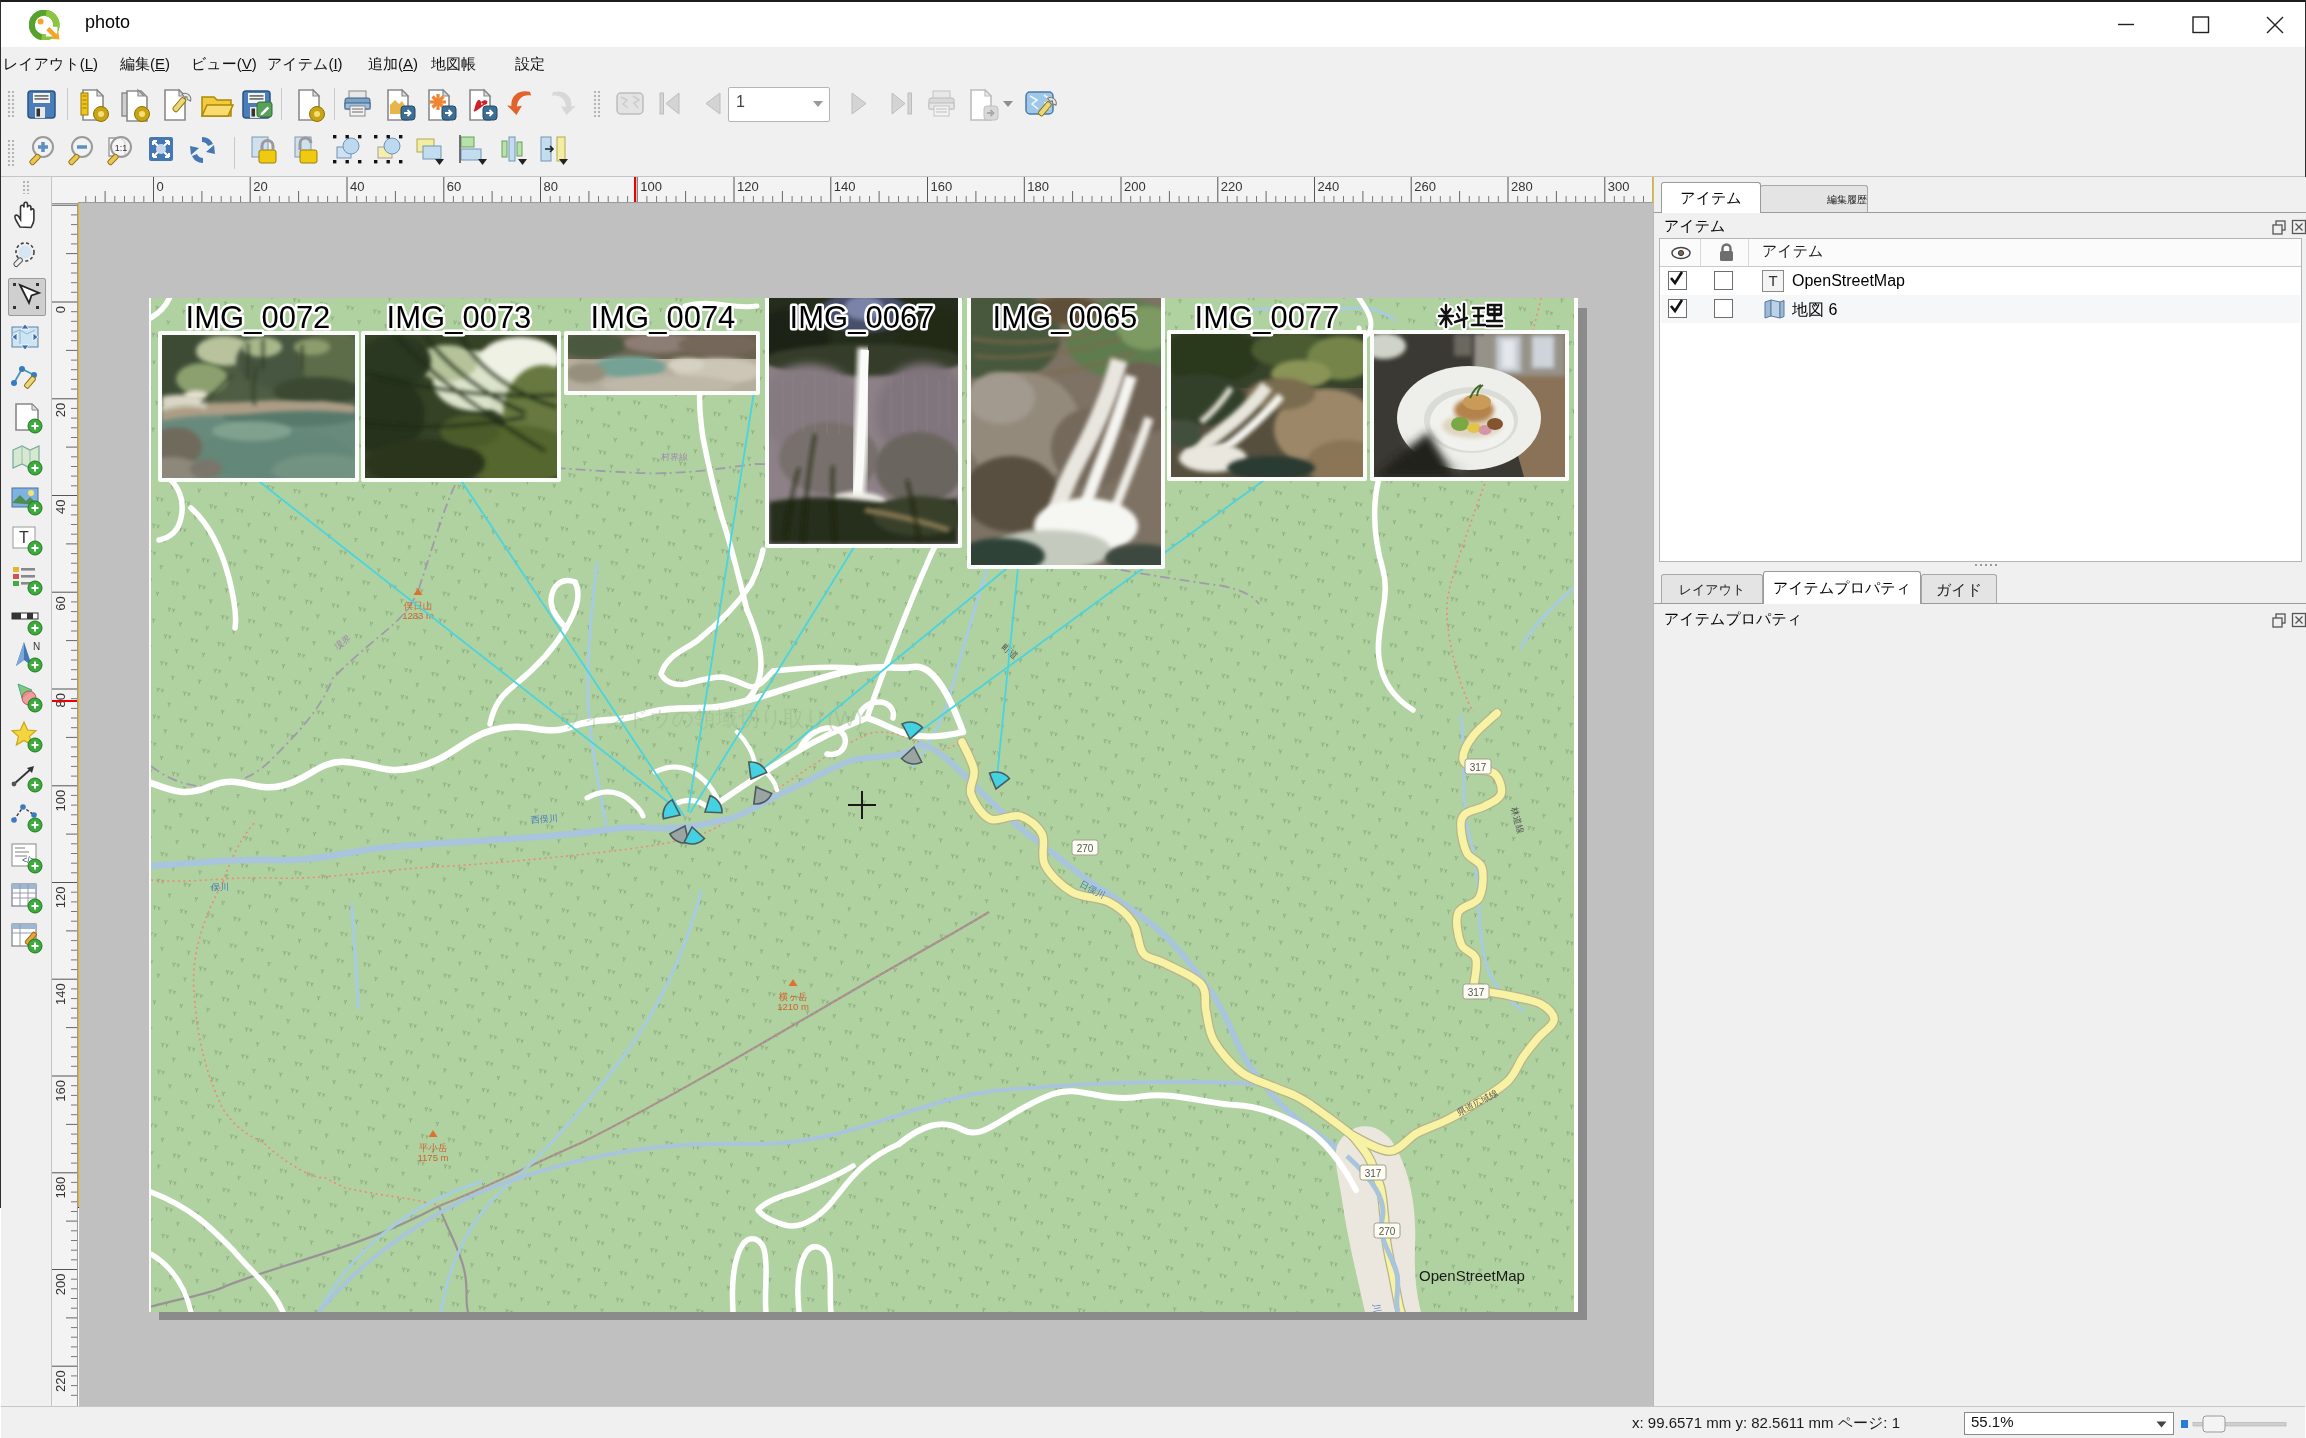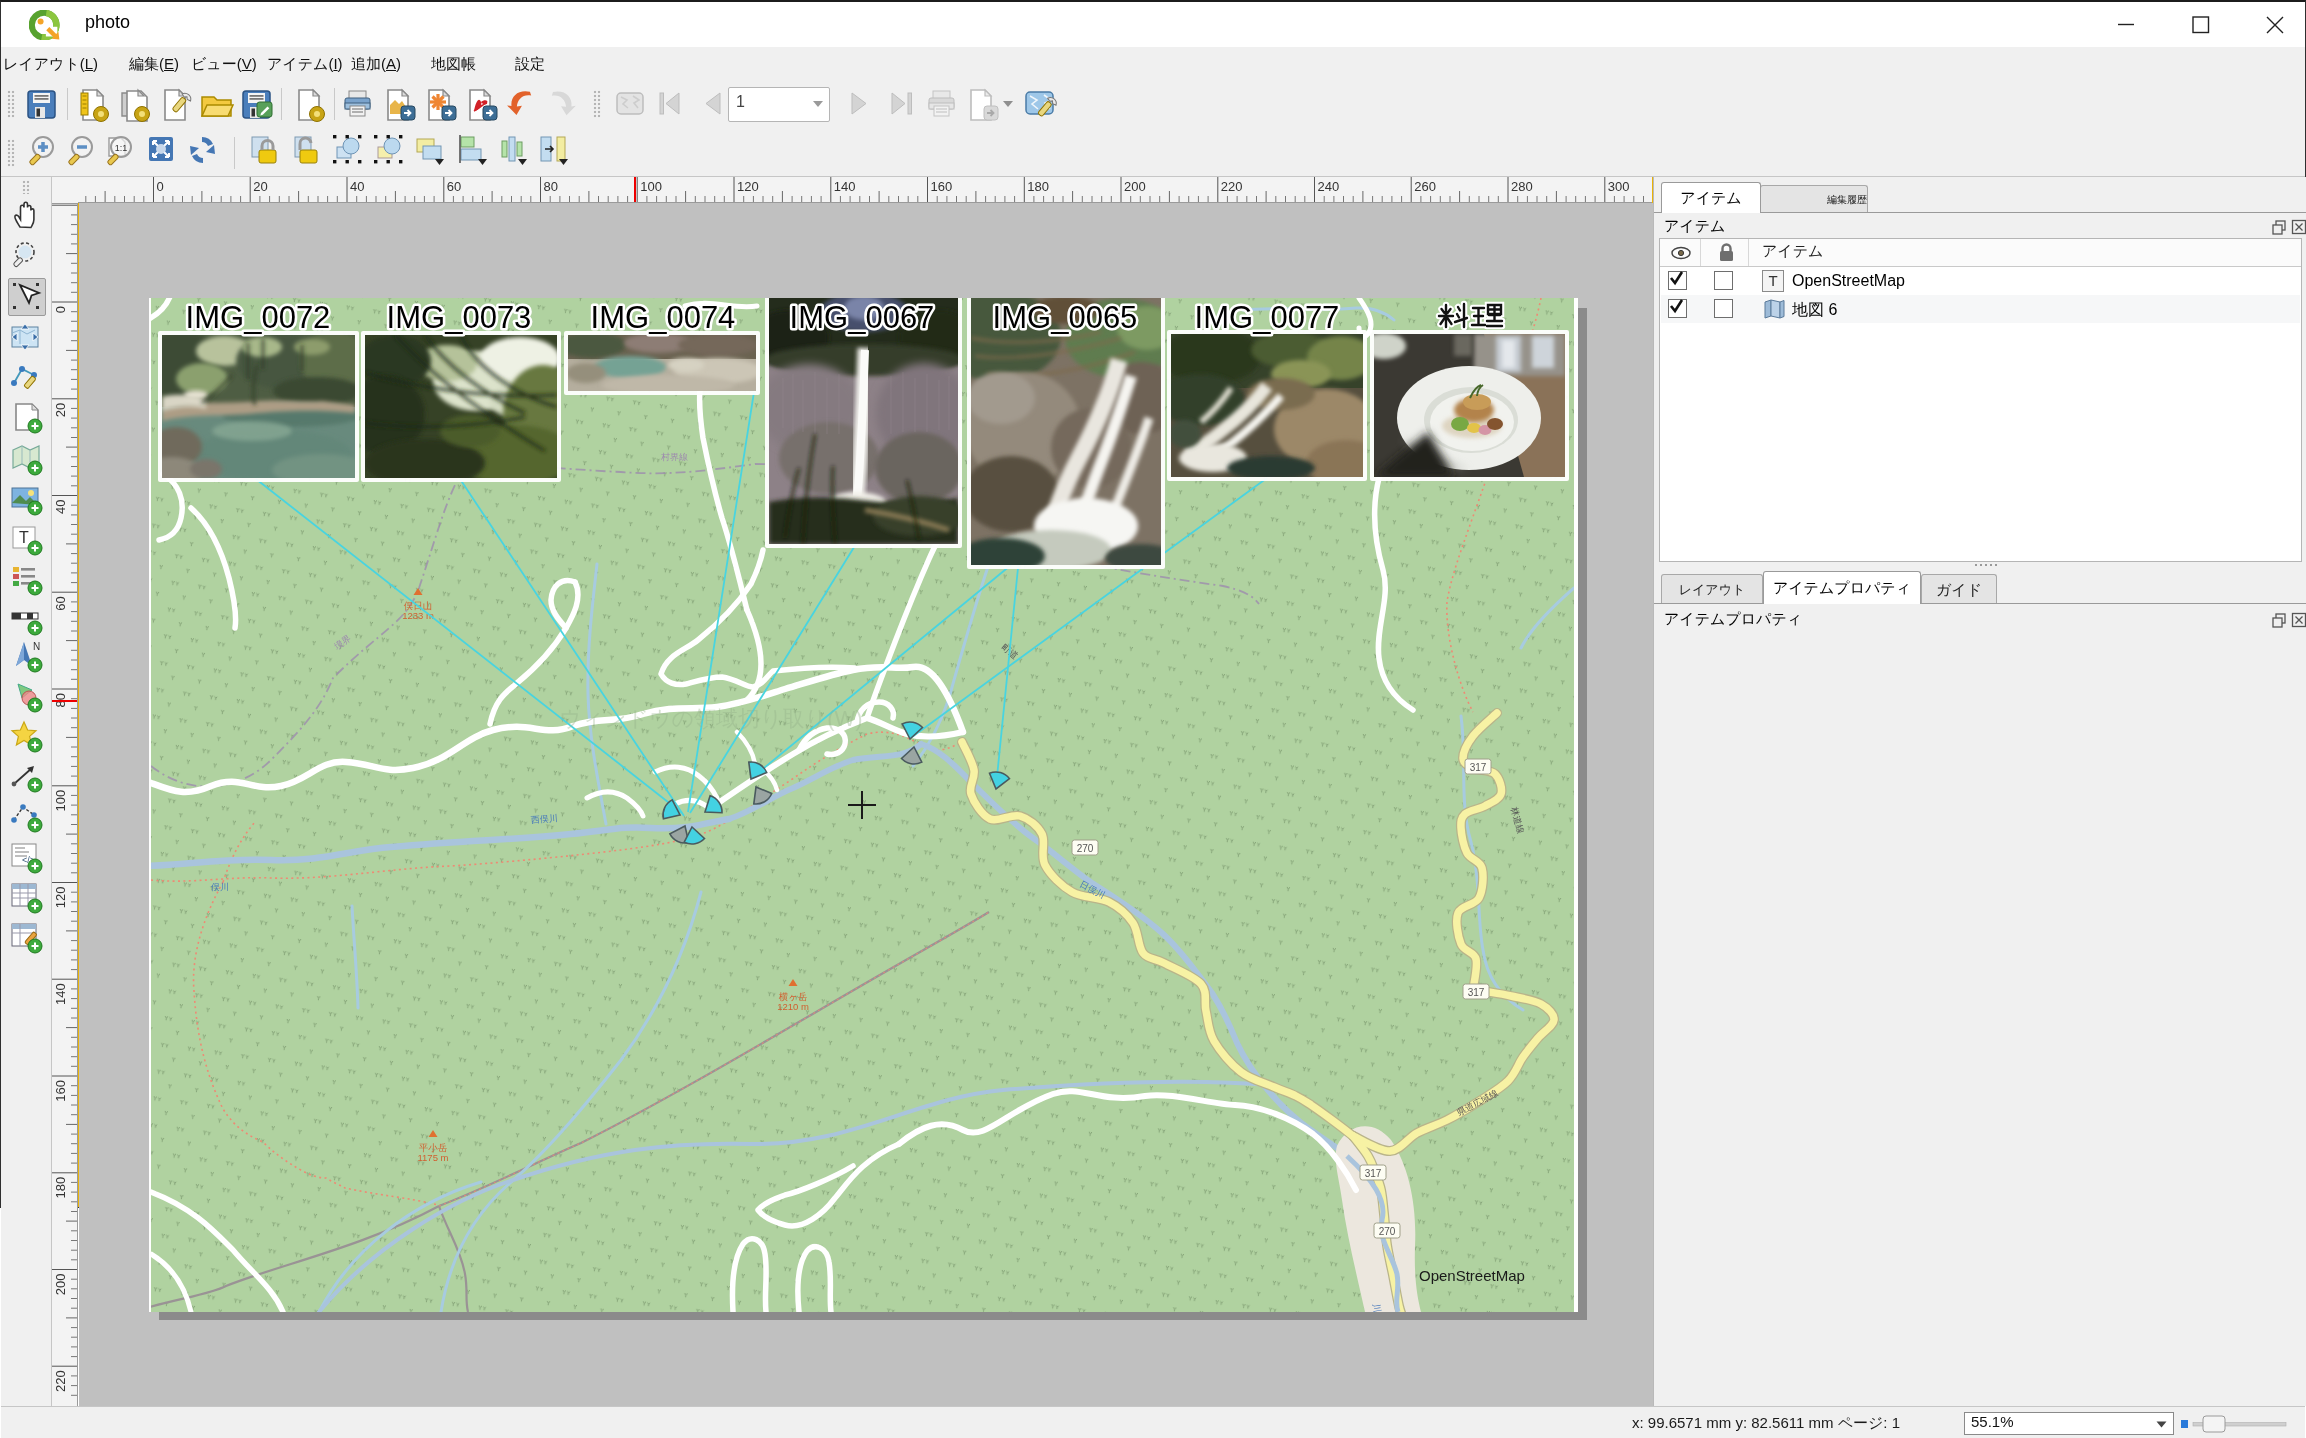--- a/index.html
+++ b/index.html
@@ -36,24 +36,24 @@
 <svg class="abs" style="left:2100px;top:0px" width="200" height="45" viewBox="0 0 200 45">
  <g stroke="#222" stroke-width="1.4" fill="none">
   <line x1="17" y1="22.5" x2="33" y2="22.5"></line>
   <rect x="92" y="15" width="15.5" height="15.5"></rect>
   <path d="M166 15 L182 31 M182 15 L166 31"></path>
  </g>
 </svg>
 </div>
 <div id="menubar" class="abs">
       <span class="mi" style="left:2px">レイアウト(<span class="u">L</span>)</span>
-      <span class="mi" style="left:128px">編集(<span class="u">E</span>)</span>
+      <span class="mi" style="left:119px">編集(<span class="u">E</span>)</span>
       <span class="mi" style="left:190px">ビュー(<span class="u">V</span>)</span>
       <span class="mi" style="left:266px">アイテム(<span class="u">I</span>)</span>
-      <span class="mi" style="left:350px">追加(<span class="u">A</span>)</span>
+      <span class="mi" style="left:367px">追加(<span class="u">A</span>)</span>
       <span class="mi" style="left:430px">地図帳</span>
       <span class="mi" style="left:514px">設定</span>
     </div>
 <div id="tb1" class="abs">
       <div class="grip" style="left:6px"></div>
       <svg class="abs" style="left:24px;top:7px" width="36" height="36" viewBox="0 0 36 36">
         <rect x="3" y="4" width="27" height="27" rx="3" fill="#4a7ebb" stroke="#2b5384" stroke-width="1.5"></rect>
         <rect x="8" y="6" width="17" height="10" fill="#f4f4f4"></rect>
         <rect x="9.5" y="8" width="14" height="1.8" fill="#777"></rect>
         <rect x="9.5" y="11" width="14" height="1.8" fill="#777"></rect>

